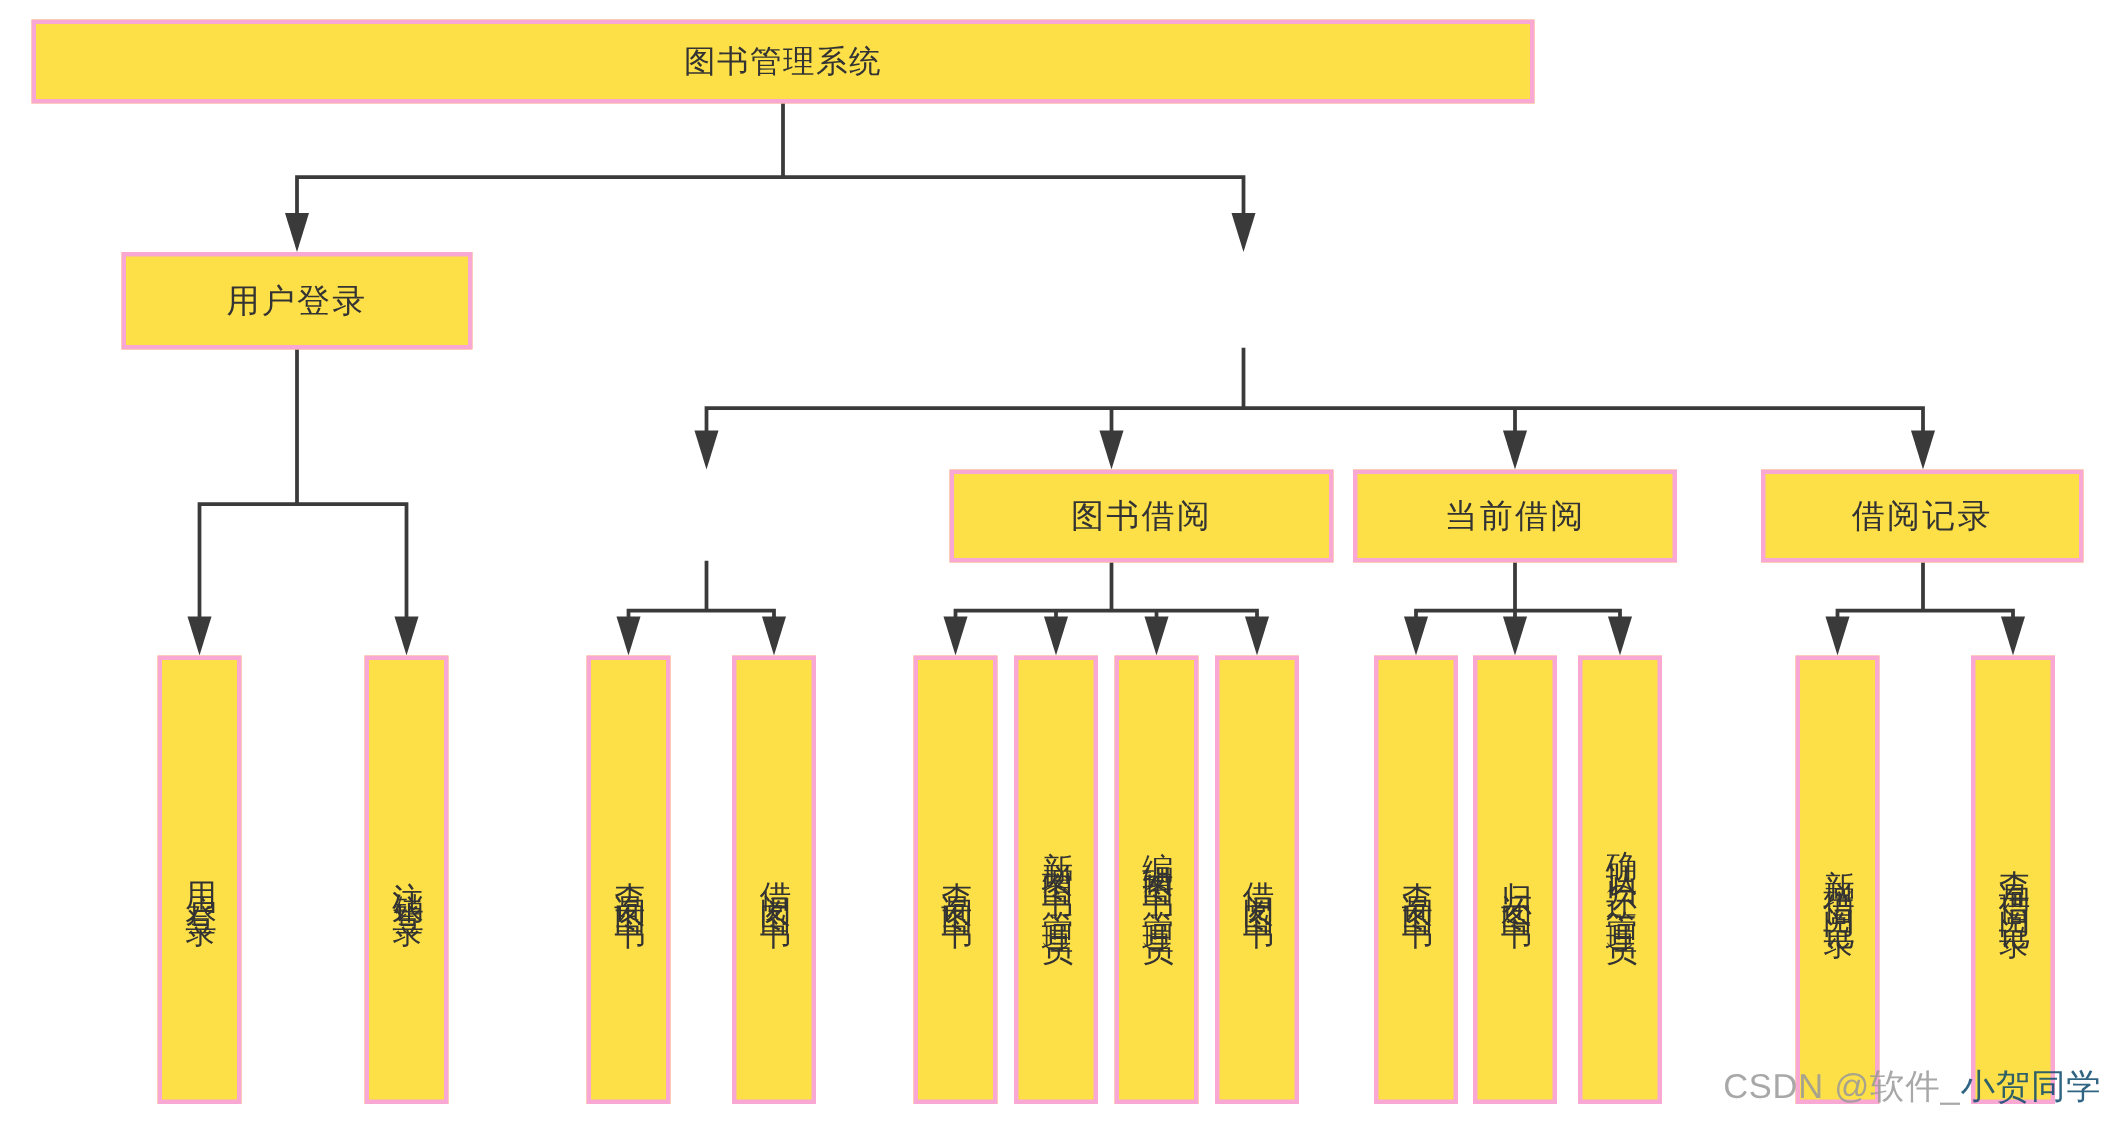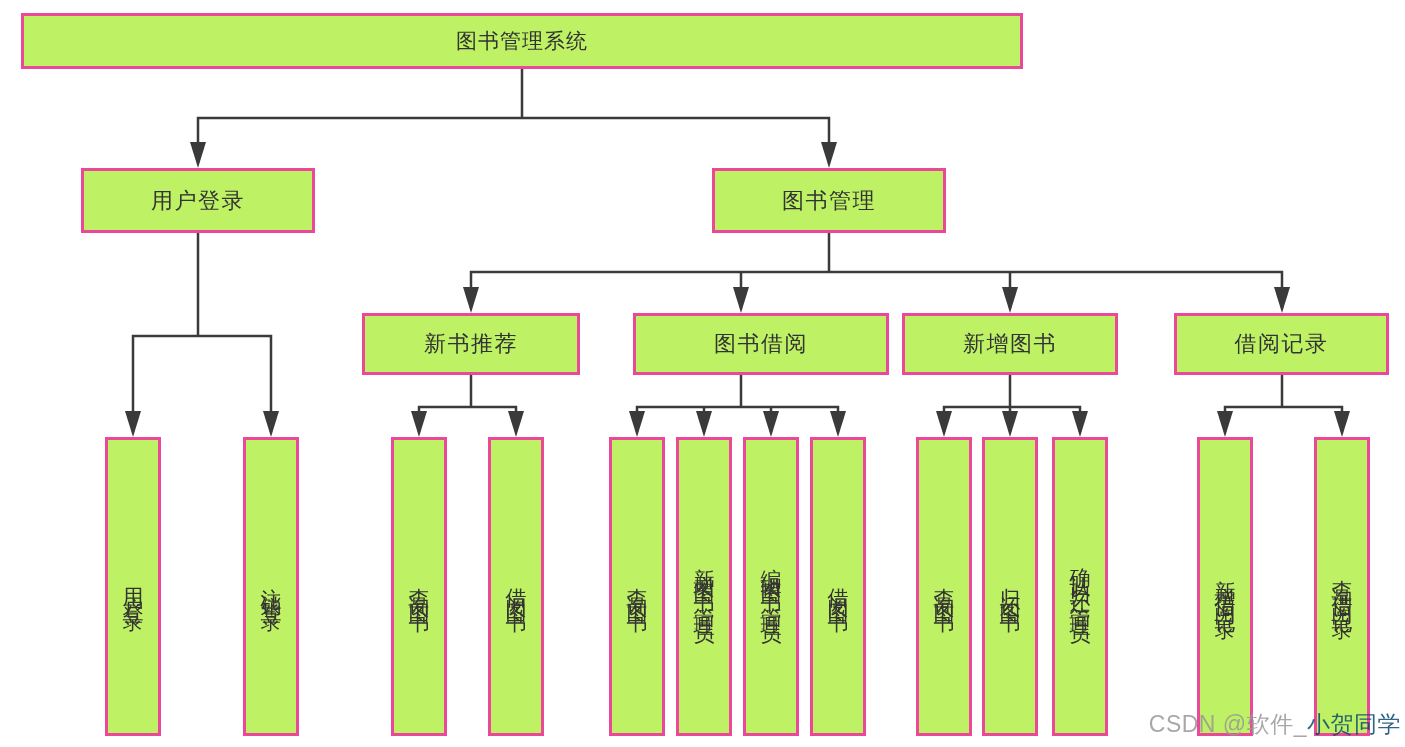--- a/index.html
+++ b/index.html
@@ -2,21 +2,21 @@
 <html><head>
 <meta charset="utf-8">
 <style>
   html,body{margin:0;padding:0;background:#ffffff;}
   .canvas{
     position:relative;width:1405px;height:747px;background:#ffffff;overflow:hidden;
     font-family:"Liberation Sans",sans-serif;color:#333333;
   }
   .connectors{position:absolute;left:0;top:0;z-index:1;}
   .node{
-    position:absolute;box-sizing:border-box;border:3px solid #ec4899;background:#bef264;
+    position:absolute;box-sizing:border-box;border:3px solid #f9a8d4;background:#fde047;
     display:flex;align-items:center;justify-content:center;z-index:2;
   }
   .node.h .label{font-size:22px;letter-spacing:1.5px;white-space:nowrap;}
   .node.root .label{font-size:21px;letter-spacing:1px;}
   .node.v .label{
     writing-mode:vertical-rl;text-orientation:mixed;
     font-size:21px;letter-spacing:8px;line-height:1.05;white-space:nowrap;
   }
   .watermark{
     position:absolute;right:4px;bottom:7px;z-index:5;
@@ -88,32 +88,26 @@
     </g>
   </svg>
 
   <div class="node h root" style="left:21px;top:13px;width:1002px;height:56px">
     <span class="label">图书管理系统</span>
   </div>
 
   <div class="node h" style="left:81px;top:168px;width:234px;height:65px">
     <span class="label">用户登录</span>
   </div>
-  <div class="node h" style="left:712px;top:168px;width:234px;height:65px">
-    <span class="label">图书管理</span>
-  </div>
 
-  <div class="node h" style="left:362px;top:313px;width:218px;height:62px">
-    <span class="label">新书推荐</span>
-  </div>
   <div class="node h" style="left:633px;top:313px;width:256px;height:62px">
     <span class="label">图书借阅</span>
   </div>
   <div class="node h" style="left:902px;top:313px;width:216px;height:62px">
-    <span class="label">新增图书</span>
+    <span class="label">当前借阅</span>
   </div>
   <div class="node h" style="left:1174px;top:313px;width:215px;height:62px">
     <span class="label">借阅记录</span>
   </div>
 
   <div class="node v" style="left:105px;top:437px;width:56px;height:299px">
     <span class="label">用户登录</span>
   </div>
   <div class="node v" style="left:243px;top:437px;width:56px;height:299px">
     <span class="label">注销登录</span>

